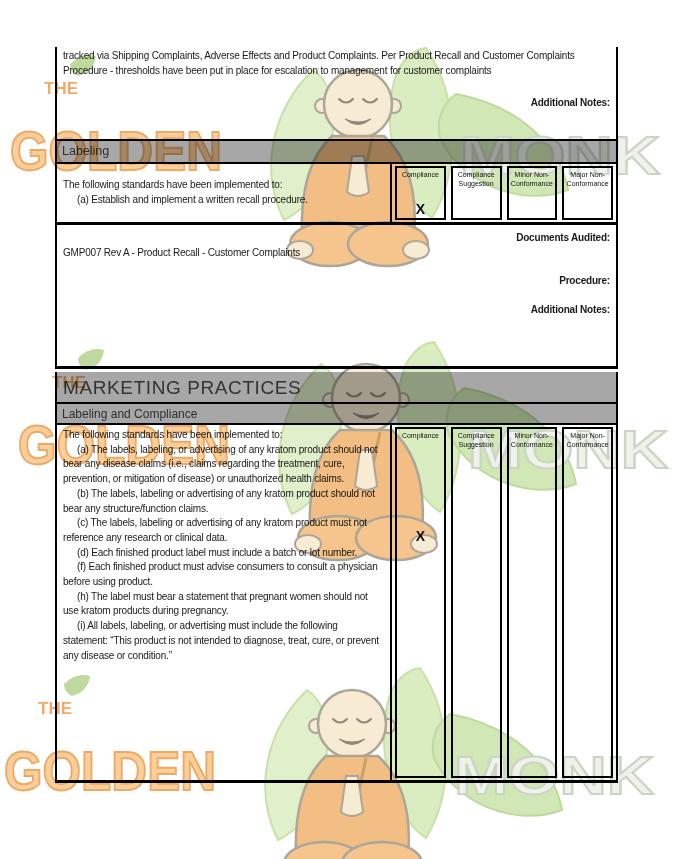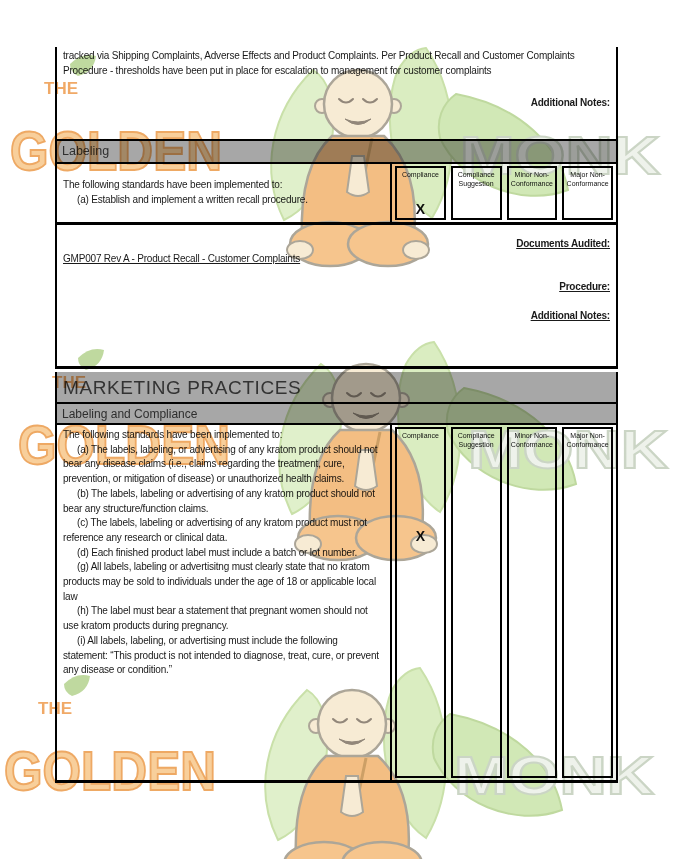--- a/index.html
+++ b/index.html
@@ -35,21 +35,21 @@
   .main-row .std-text{padding-top:3px;}
 
   .status-cols{flex:1;display:flex;gap:5px;padding:2px 3px;}
   .status-box{flex:1;border:2px solid #000;display:flex;flex-direction:column;}
   .status-head{font-size:7px;line-height:9px;text-align:center;padding:2px 1px 0;
     letter-spacing:0;color:#111;}
   .mark{text-align:center;font-size:14px;font-weight:bold;color:#111;}
   .std-row .mark{margin-top:auto;padding-bottom:1px;}
   .main-row .mark{margin-top:88px;}
 
-  .docs-cell{border-top:3px solid #000;height:144px;padding:12px 6px;text-decoration:underline;}
+  .docs-cell{border-top:3px solid #000;height:144px;padding:6px 6px;}
 
   .watermark{position:absolute;left:0;top:0;z-index:3;pointer-events:none;
     mix-blend-mode:multiply;opacity:0.95;}
   .wm-the{font:bold 17px "Liberation Sans", sans-serif;fill:#f0a55f;}
   .wm-golden{font:bold 56px "Liberation Sans", sans-serif;fill:#f8cd96;stroke:#eda45c;stroke-width:2px;}
   .wm-monk{font:bold 54px "Liberation Sans", sans-serif;fill:#eef2ea;stroke:#c8d3c2;stroke-width:2px;}
 </style>
 </head>
 <body>
 
@@ -111,21 +111,21 @@
       <span>Labeling and Compliance</span>
     </div>
 
     <div class="row main-row">
       <div class="std-text">
         <p>The following standards have been implemented to:</p>
         <p class="item">(a) The labels, labeling, or advertising of any kratom product should not bear any disease claims (i.e., claims regarding the treatment, cure, prevention, or mitigation of disease) or unauthorized health claims.</p>
         <p class="item">(b) The labels, labeling or advertising of any kratom product should not bear any structure/function claims.</p>
         <p class="item">(c) The labels, labeling or advertising of any kratom product must not reference any research or clinical data.</p>
         <p class="item">(d) Each finished product label must include a batch or lot number.</p>
-        <p class="item">(g) All labels, labeling or advertisitng must clearly state that no kratom products may be sold to individuals under the age of 18 or applicable local law</p>
+        <p class="item">(f) Each finished product must advise consumers to consult a physician before using product.</p>
         <p class="item">(h) The label must bear a statement that pregnant women should not use kratom products during pregnancy.</p>
         <p class="item">(i) All labels, labeling, or advertising must include the following statement: “This product is not intended to diagnose, treat, cure, or prevent any disease or condition.”</p>
       </div>
       <div class="status-cols">
         <div class="status-box">
           <div class="status-head">Compliance</div>
           <div class="mark">X</div>
         </div>
         <div class="status-box">
           <div class="status-head">Compliance Suggestion</div>

